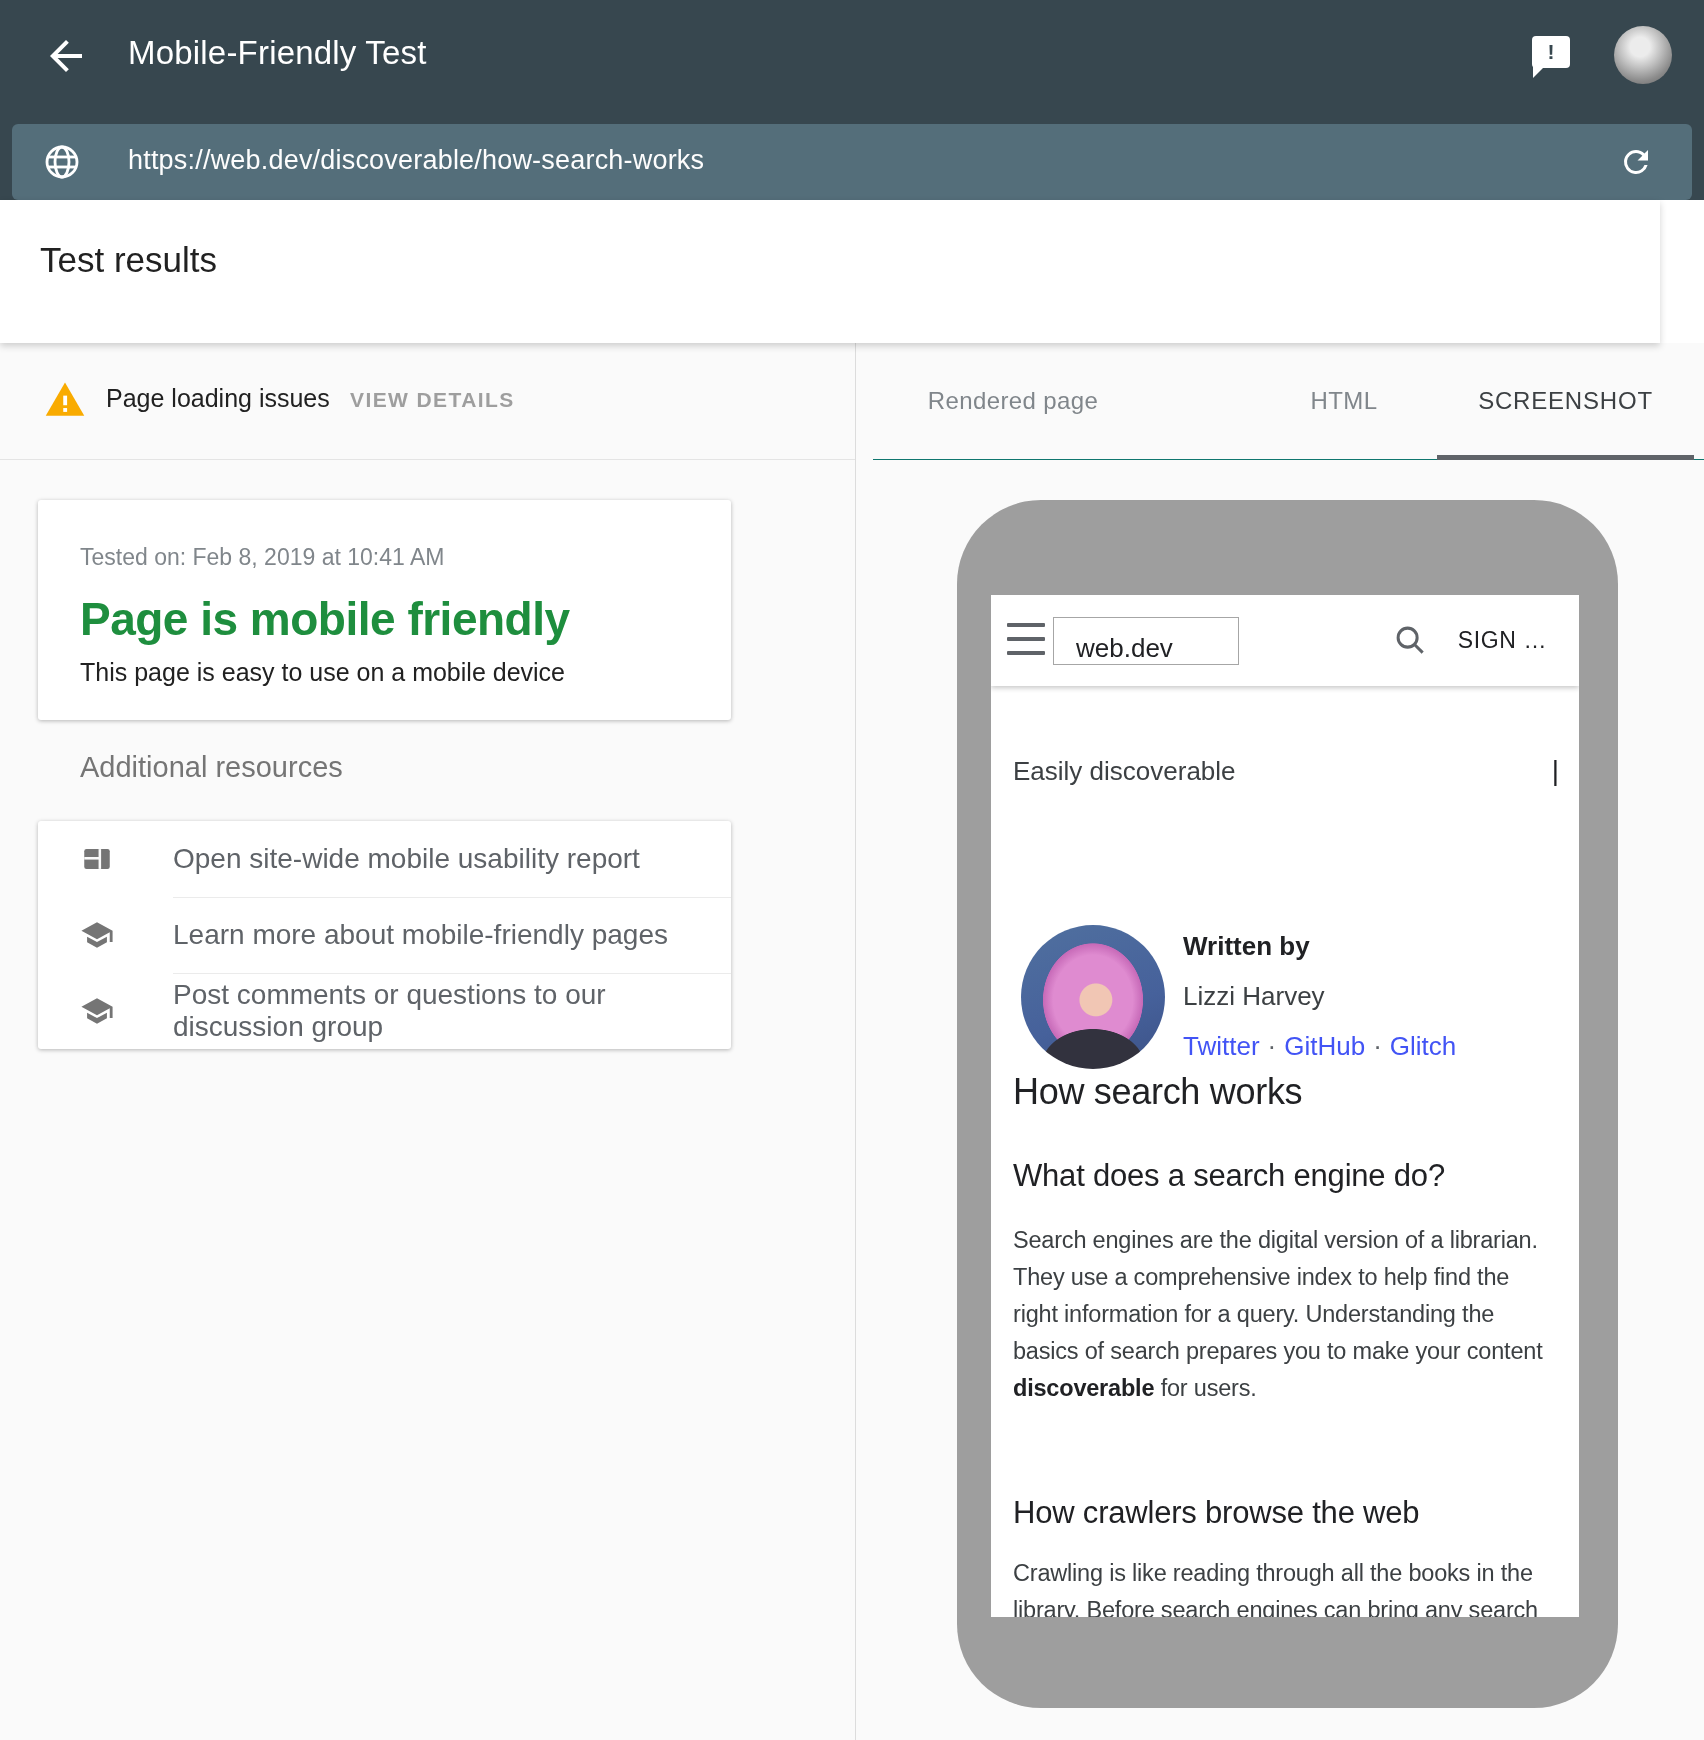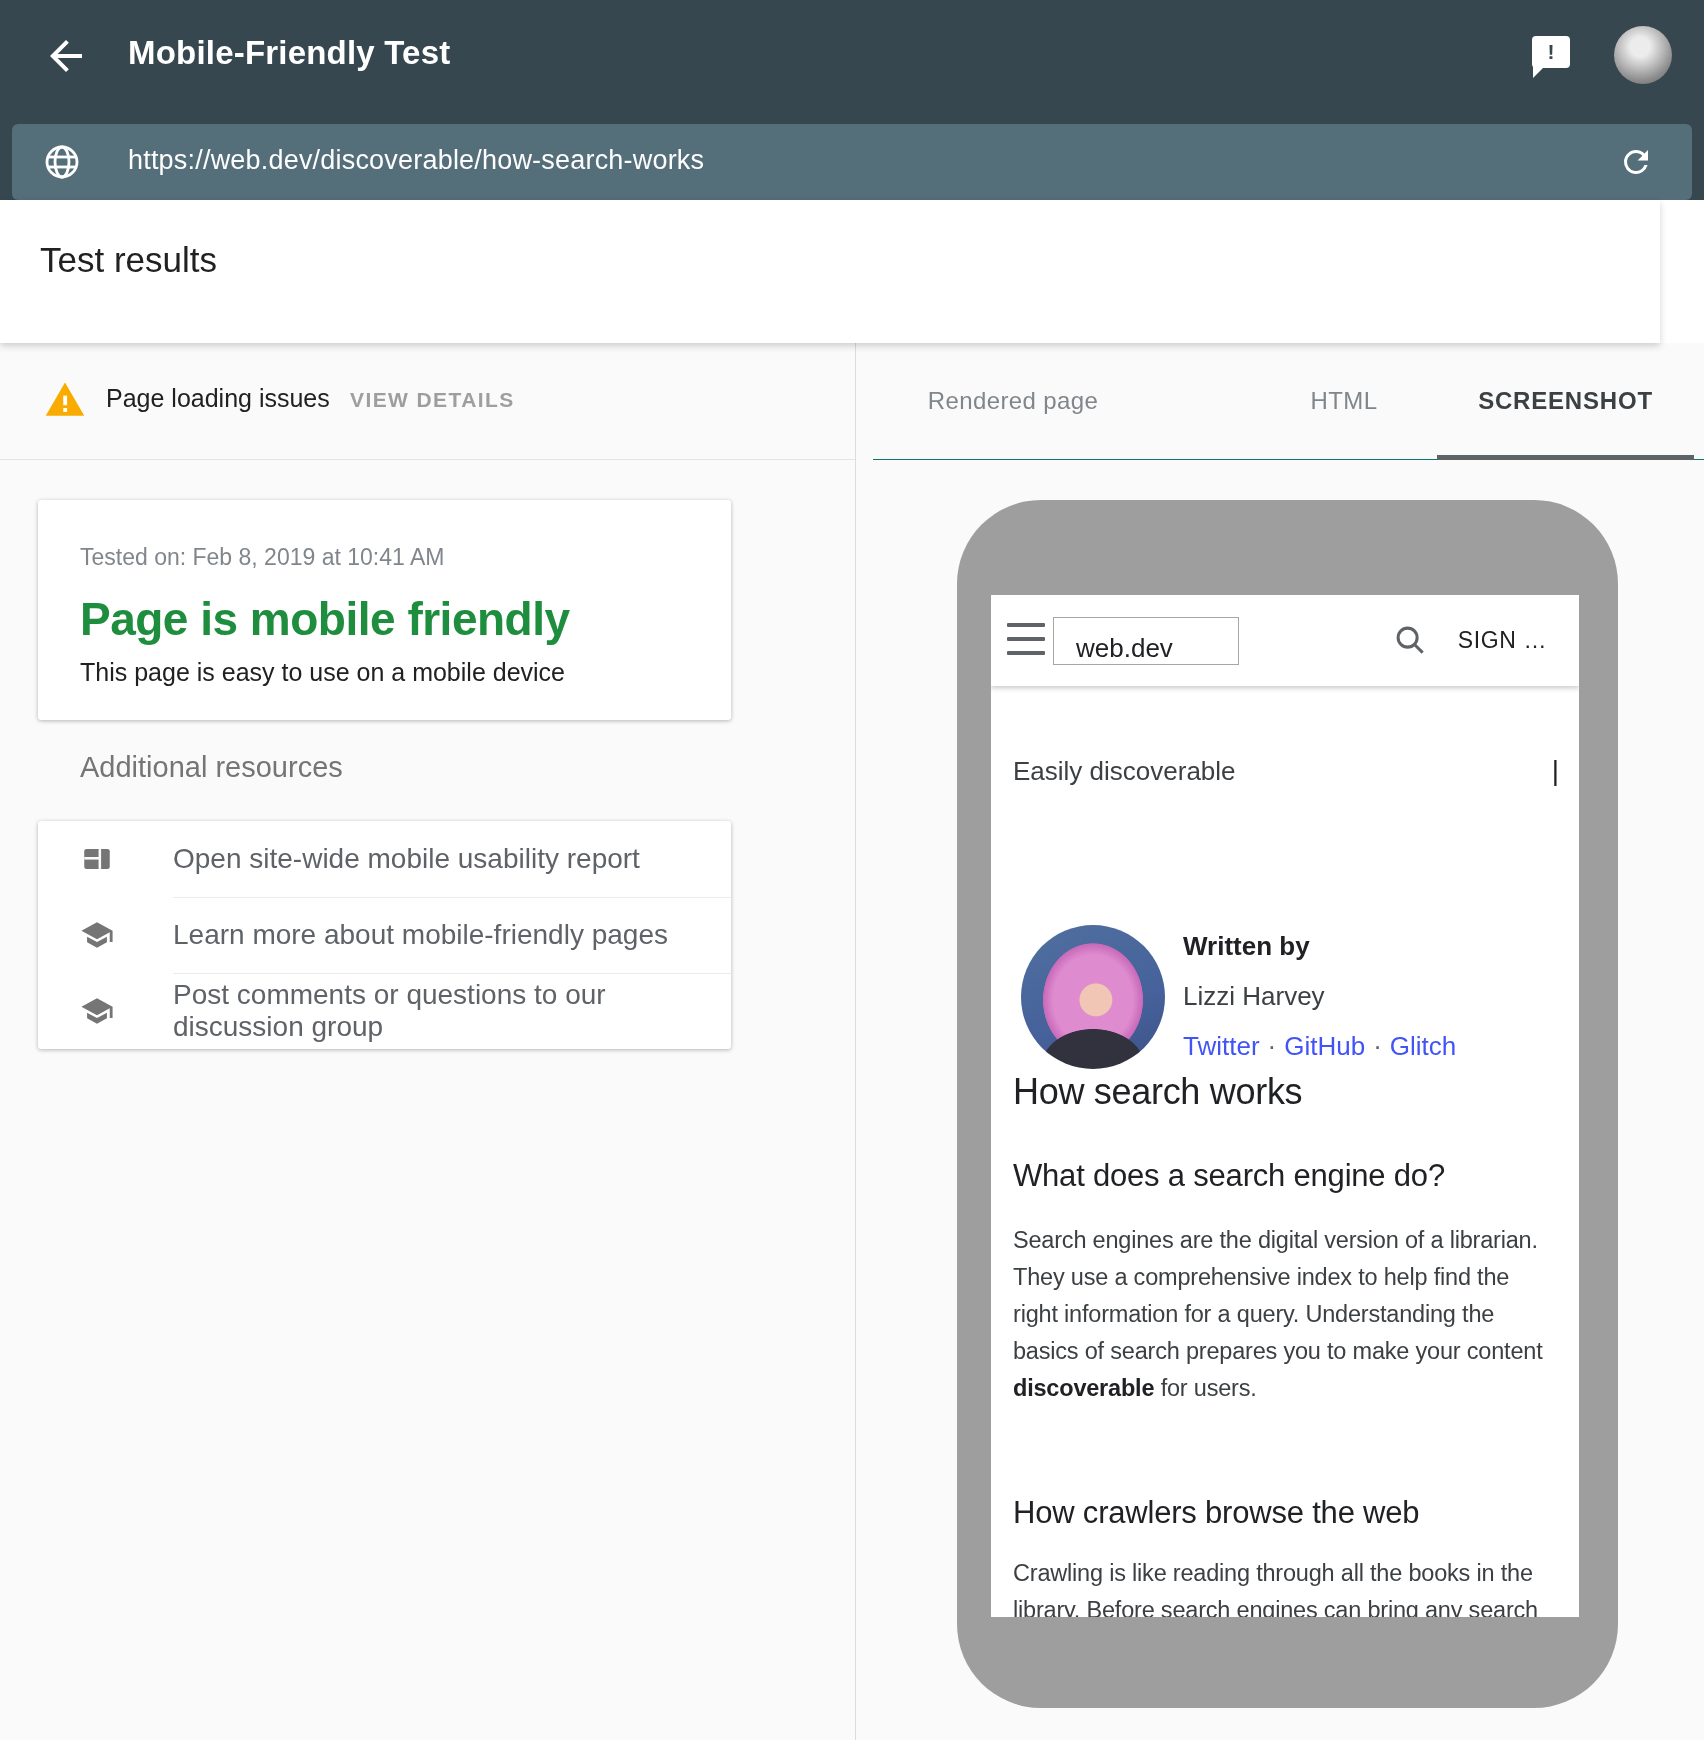--- a/index.html
+++ b/index.html
@@ -3,21 +3,21 @@
 <meta charset="utf-8">
 <style>
   html,body{margin:0;padding:0;width:1704px;height:1740px;overflow:hidden;
     font-family:"Liberation Sans","DejaVu Sans",sans-serif;background:#fff;}
   .stage{position:relative;width:1704px;height:1740px;}
 
   
   .appbar-zone{position:absolute;top:0;left:0;width:1704px;height:200px;background:#37474f;}
   .appbar{position:absolute;top:0;left:0;right:0;height:112px;display:flex;align-items:center;}
   .back-btn{position:absolute;left:42px;top:32px;width:48px;height:48px;cursor:pointer;}
-  .appbar-title{position:absolute;left:128px;top:34px;font-size:33px;font-weight:700;color:#ffffff;letter-spacing:.2px;}
+  .appbar-title{position:absolute;left:128px;top:34px;font-size:33px;font-weight:400;color:#ffffff;letter-spacing:.2px;}
   .feedback-btn{position:absolute;right:134px;top:36px;width:38px;height:32px;background:#fff;border-radius:4px;
     display:flex;align-items:center;justify-content:center;font-weight:700;font-size:21px;color:#37474f;}
   .feedback-btn::after{content:"";position:absolute;left:1px;bottom:-10px;width:0;height:0;
     border-left:13px solid #fff;border-bottom:13px solid transparent;}
   .avatar{position:absolute;right:32px;top:26px;width:58px;height:58px;border-radius:50%;
     background:radial-gradient(circle at 45% 36%,#ececec 0 20%,#c2c2c2 42%,#8a8a8a 70%,#606060 100%);}
 
   
   .urlbar{position:absolute;top:124px;left:12px;right:12px;height:76px;background:#546e7a;border-radius:6px;
     display:flex;align-items:center;}
@@ -40,21 +40,21 @@
   .warn-icon{position:absolute;left:44px;top:36px;width:42px;height:42px;}
   .warn-label{position:absolute;left:106px;top:41px;font-size:25px;color:#212121;}
   .warn-action{position:absolute;left:350px;top:45px;font-size:21px;font-weight:700;color:#9e9e9e;letter-spacing:1.4px;cursor:pointer;}
 
   
   .tabs-row{position:absolute;top:0;left:17px;right:0;height:116px;border-bottom:1px solid #0f766e;}
   .tab{position:absolute;top:0;height:116px;display:flex;align-items:center;justify-content:center;
     font-size:24px;letter-spacing:.4px;color:#80868b;cursor:pointer;}
   .tab-rendered{left:20px;width:240px;}
   .tab-html{left:371px;width:200px;}
-  .tab-screenshot{left:564px;width:257px;color:#3c4043;font-weight:700;letter-spacing:.8px;}
+  .tab-screenshot{left:564px;width:257px;color:#3c4043;font-weight:400;letter-spacing:.8px;}
   .tab-underline{position:absolute;left:0;right:0;bottom:-1px;height:5px;background:#5f6368;}
 
   
   .result-card{position:absolute;left:38px;top:157px;width:693px;height:220px;background:#fff;border-radius:3px;
     box-shadow:0 1px 4px rgba(0,0,0,.28);}
   .tested-on{position:absolute;left:42px;top:44px;font-size:23px;color:#80868b;}
   .verdict{position:absolute;left:42px;top:92px;font-size:46px;font-weight:700;color:#1e8e3e;letter-spacing:-.5px;}
   .verdict-desc{position:absolute;left:42px;top:158px;font-size:25px;color:#212121;}
 
   

